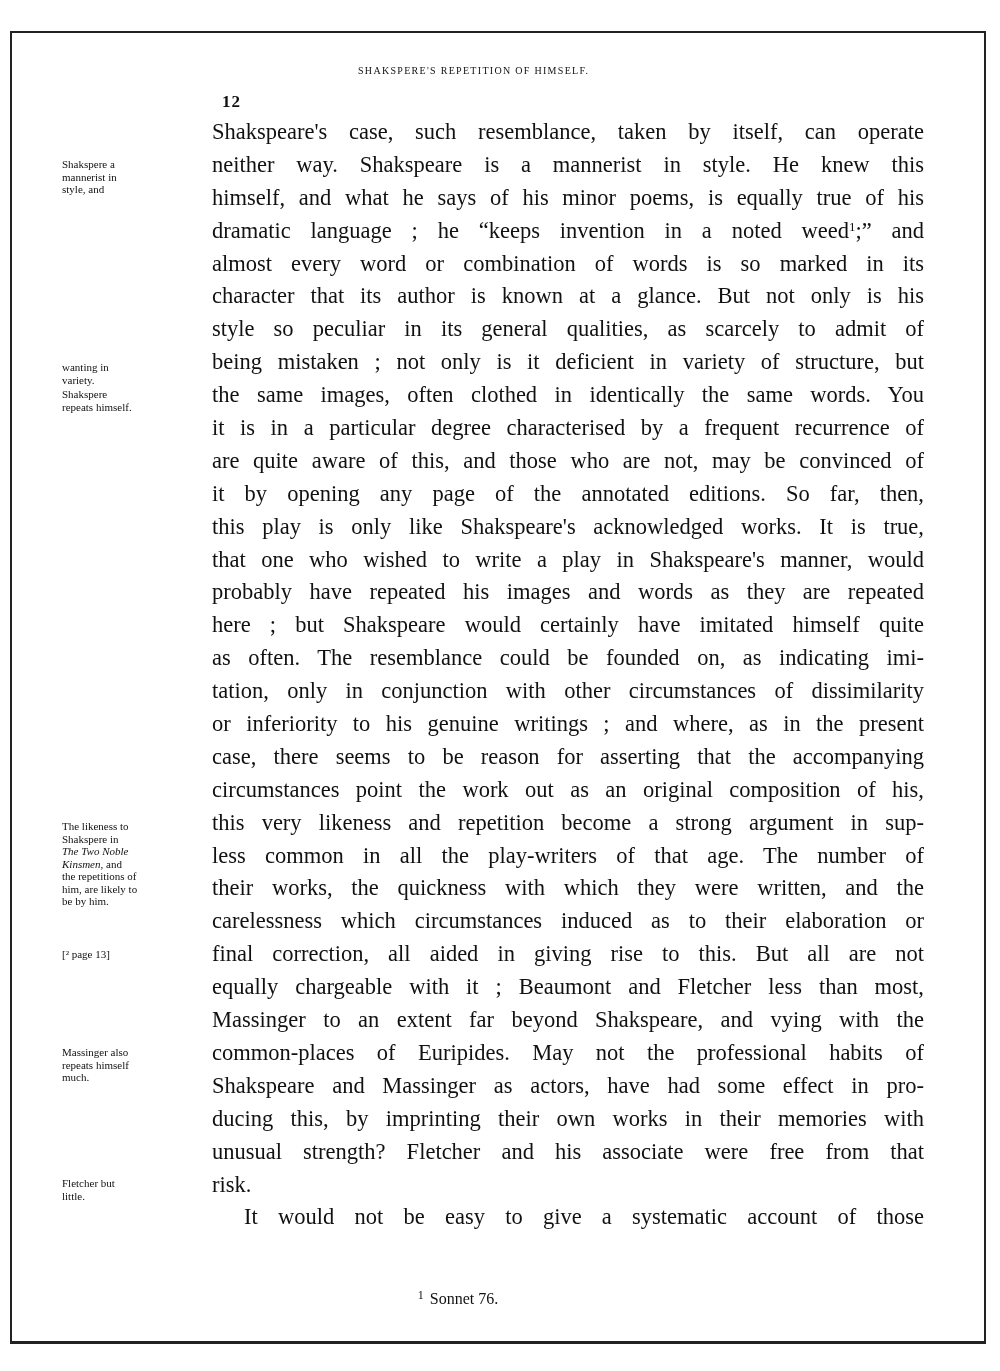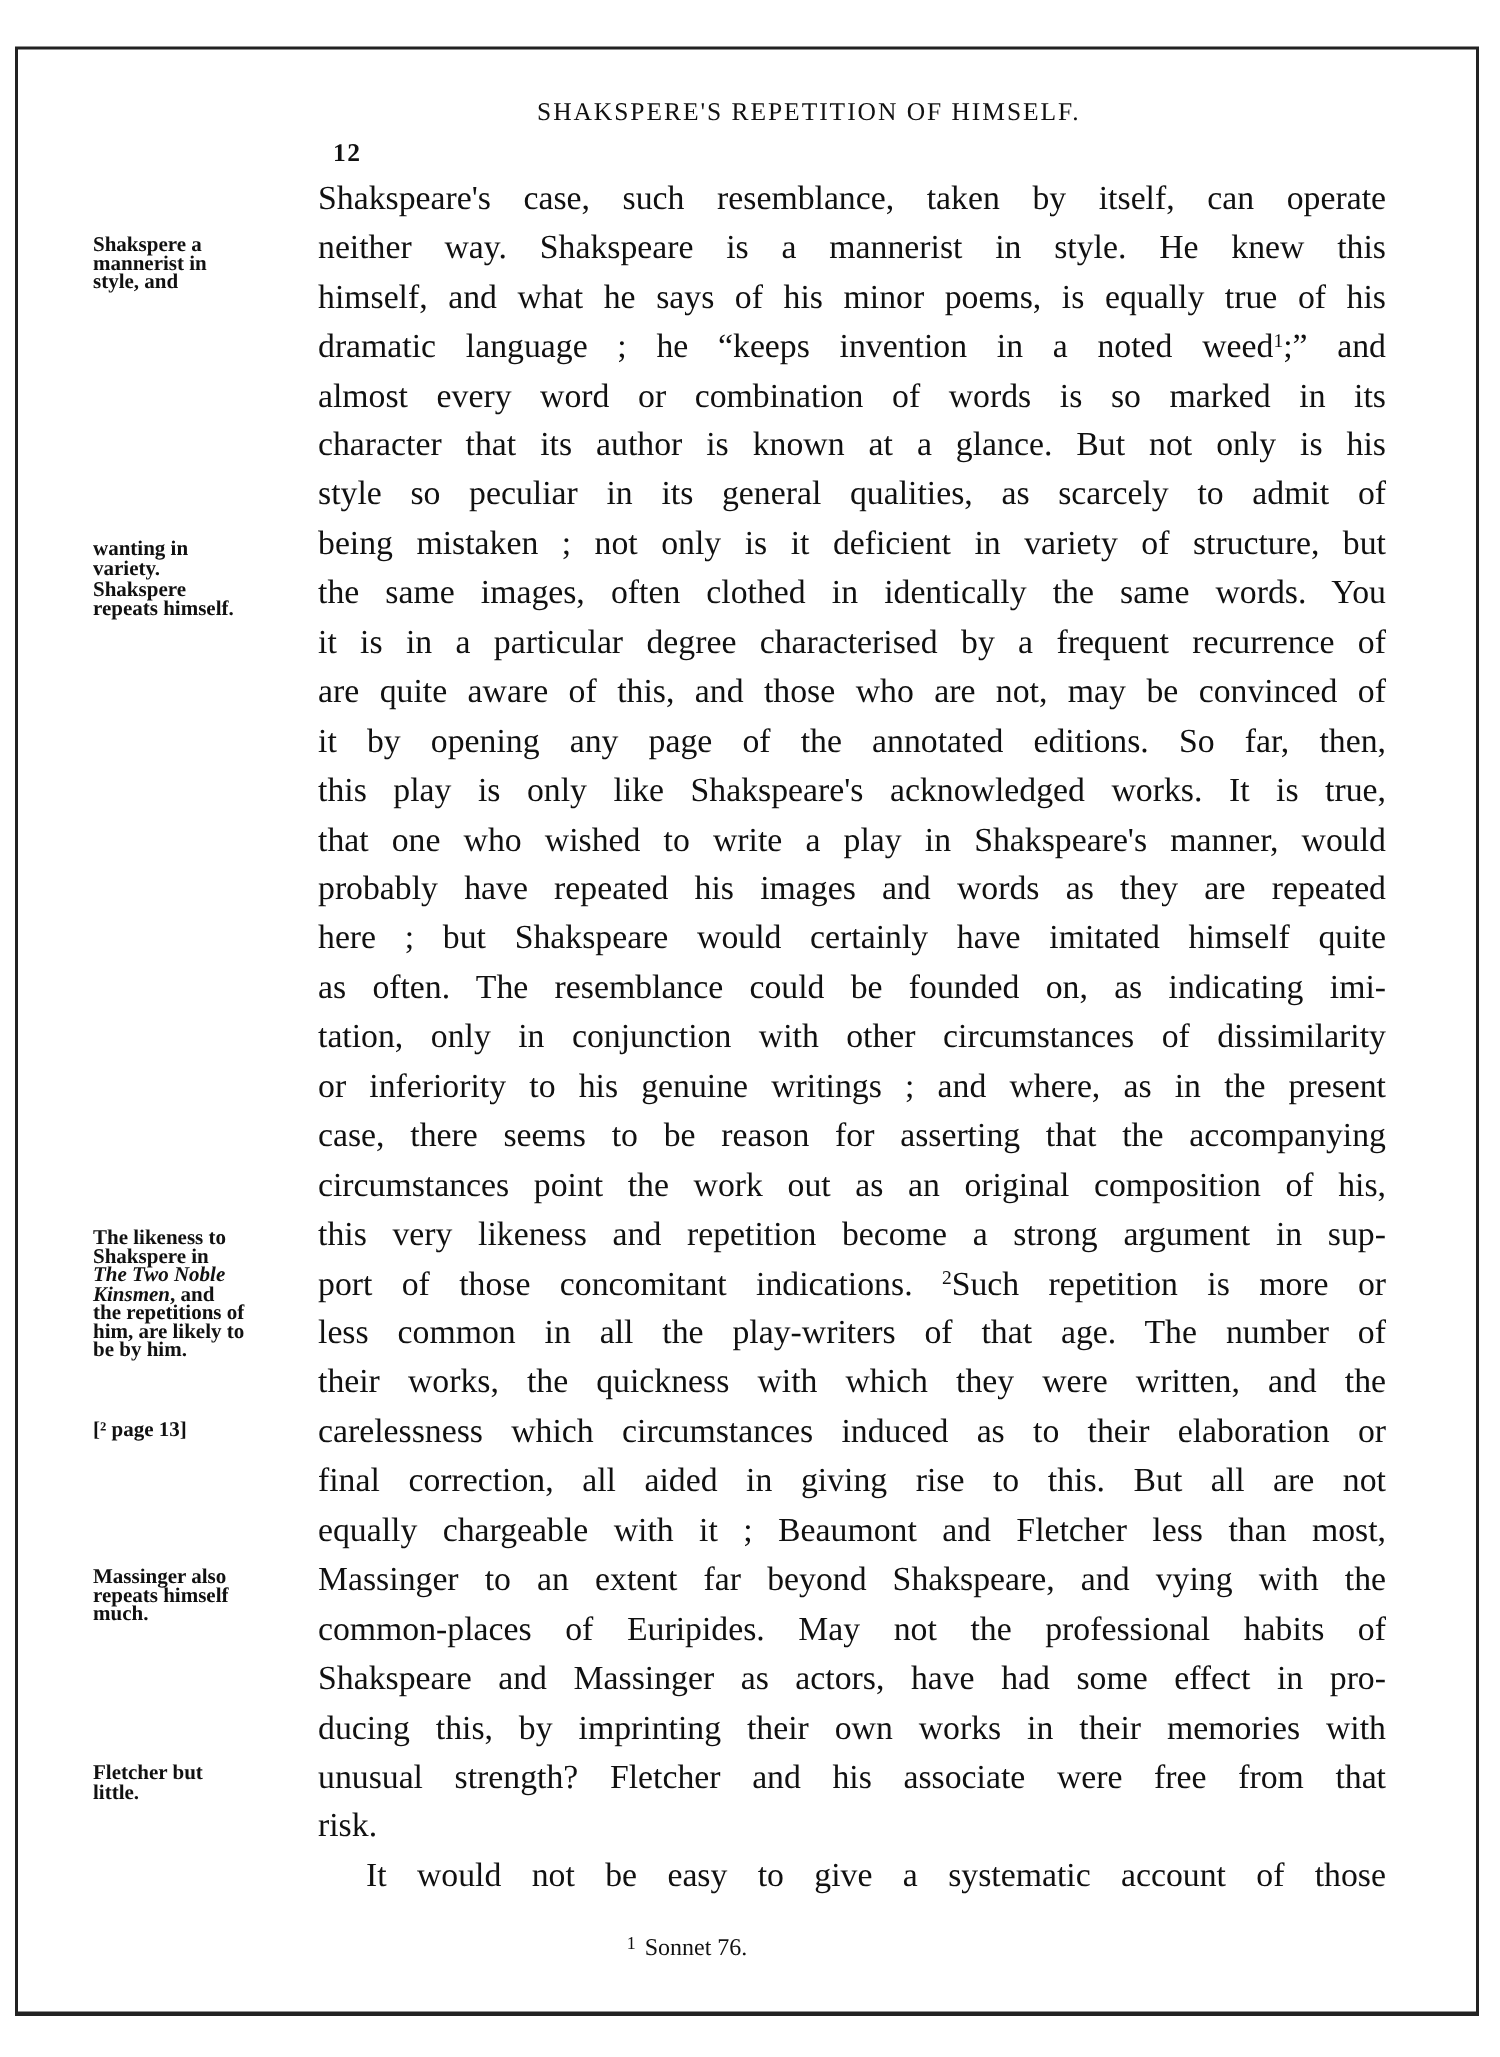--- a/index.html
+++ b/index.html
@@ -2,28 +2,28 @@
 <html><head>
 <meta charset="utf-8">
 <style>
   html, body { margin:0; padding:0; background:#ffffff; }
   body { width:1000px; height:1371px; position:relative; overflow:hidden;
          font-family:"Liberation Serif","DejaVu Serif",serif; color:#111; }
   .frame { position:absolute; left:10px; top:31px; width:976px; height:1313px;
            border:2px solid #222; border-top-width:2px; border-bottom-width:3px; box-sizing:border-box; }
   .header { position:absolute; top:64px; left:0; width:1000px; height:24px; }
   .page-num { position:absolute; left:222px; top:0; font-size:17px; font-weight:bold; letter-spacing:1px;margin-top:28px; }
-  .running-title { position:absolute; left:358px; top:1px; font-size:17px; letter-spacing:1.3px; }
+  .running-title { position:absolute; left:358px; top:1px; font-size:10px; letter-spacing:1.3px; }
   .main { position:absolute; left:212px; top:116px; width:712px; }
   .line { height:32.9px; line-height:32.9px; font-size:22.5px; white-space:nowrap;
           text-align:justify; text-align-last:justify; overflow:visible; }
   .line.last { text-align-last:left; }
   .line.indent { padding-left:32px; }
   .sup { font-size:13px; vertical-align:top; position:relative; top:-4px; }
-  .side { position:absolute; left:62px; font-size:14px; line-height:12.5px; font-weight:bold; width:130px; }
+  .side { position:absolute; left:62px; font-size:11px; line-height:12.5px; font-weight:normal; width:130px; }
   .side i { font-style:italic; }
   .footnote { position:absolute; top:1290px; left:0; width:916px; text-align:center; font-size:16px; }
   .footnote .fn-mark { font-size:12px; vertical-align:top; position:relative; top:-2px; margin-right:6px; }
 </style>
 </head>
 <body>
 
 <div class="frame"></div>
 
 <div class="header">
@@ -82,21 +82,20 @@
   <div class="line">this play is only like Shakspeare's acknowledged works.  It is true,</div>
   <div class="line">that one who wished to write a play in Shakspeare's manner, would</div>
   <div class="line">probably have repeated his images and words as they are repeated</div>
   <div class="line">here ; but Shakspeare would certainly have imitated himself quite</div>
   <div class="line">as often.  The resemblance could be founded on, as indicating imi-</div>
   <div class="line">tation, only in conjunction with other circumstances of dissimilarity</div>
   <div class="line">or inferiority to his genuine writings ; and where, as in the present</div>
   <div class="line">case, there seems to be reason for asserting that the accompanying</div>
   <div class="line">circumstances point the work out as an original composition of his,</div>
   <div class="line">this very likeness and repetition become a strong argument in sup-</div>
-  <div class="line"><span>port of those concomitant indications.  </span><span class="sup">2</span><span>Such repetition is more or</span></div>
   <div class="line">less common in all the play-writers of that age.  The number of</div>
   <div class="line">their works, the quickness with which they were written, and the</div>
   <div class="line">carelessness which circumstances induced as to their elaboration or</div>
   <div class="line">final correction, all aided in giving rise to this.  But all are not</div>
   <div class="line">equally chargeable with it ; Beaumont and Fletcher less than most,</div>
   <div class="line">Massinger to an extent far beyond Shakspeare, and vying with the</div>
   <div class="line">common-places of Euripides.  May not the professional habits of</div>
   <div class="line">Shakspeare and Massinger as actors, have had some effect in pro-</div>
   <div class="line">ducing this, by imprinting their own works in their memories with</div>
   <div class="line">unusual strength?  Fletcher and his associate were free from that</div>

